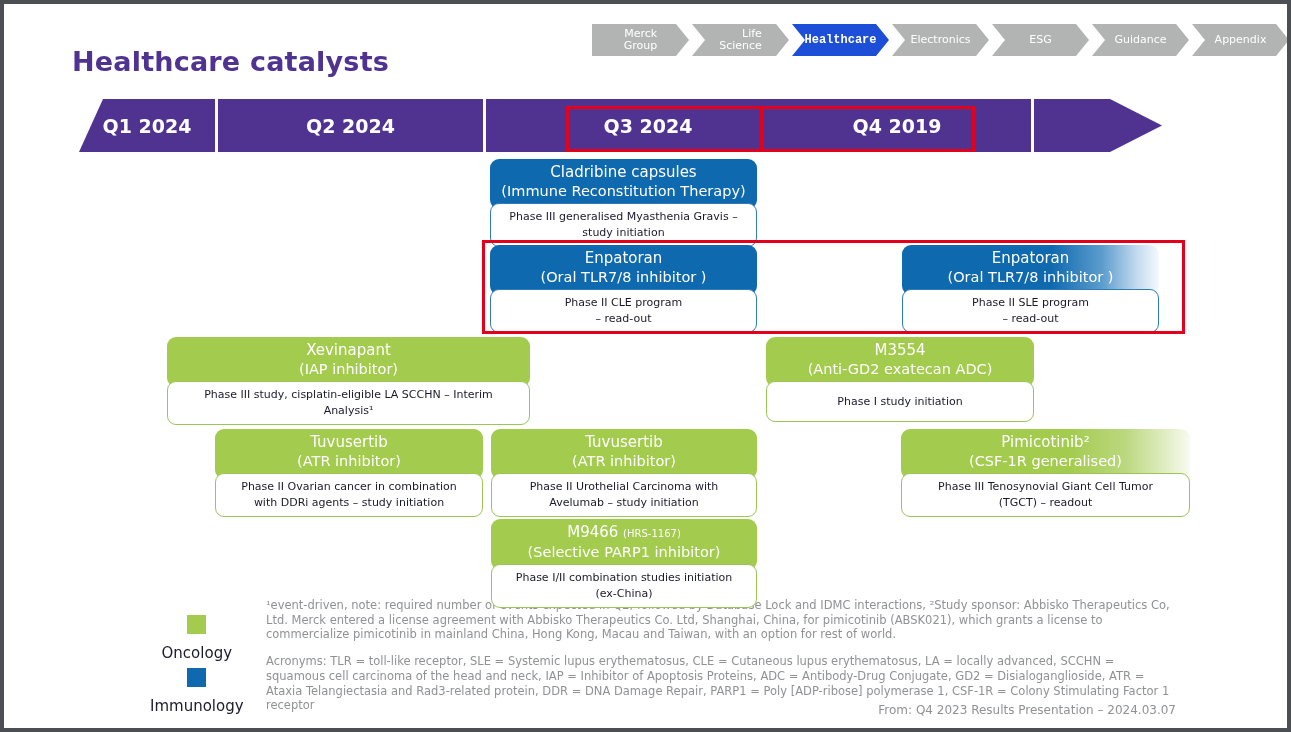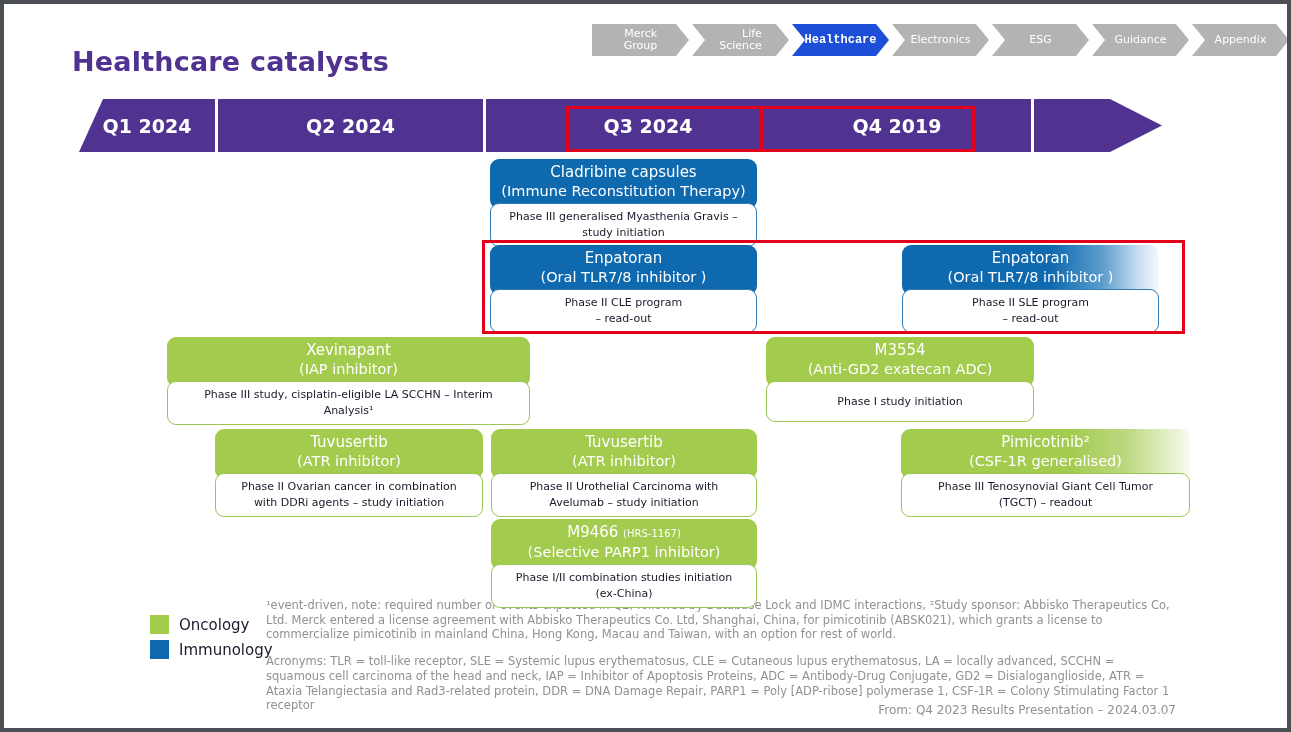--- a/index.html
+++ b/index.html
@@ -60,21 +60,21 @@
   .pos-enp4{left:898px;top:241px;width:257px;}
   .pos-xev{left:163px;top:333px;width:363px;}
   .pos-m3554{left:762px;top:333px;width:268px;}
   .pos-tuv1{left:211px;top:425px;width:268px;}
   .pos-tuv2{left:487px;top:425px;width:266px;}
   .pos-pimi{left:897px;top:425px;width:289px;}
   .pos-m9466{left:487px;top:515px;width:266px;}
 
   
   .legend{position:absolute;left:146px;top:611px;}
-  .legend-row{display:flex;align-items:center;gap:10px;margin-bottom:6px;}
+  .legend-row{display:flex;align-items:center;gap:10px;margin-bottom:6px;flex-direction:column;}
   .swatch{width:19px;height:19px;}
   .swatch-oncology{background:#a3cb4e;}
   .swatch-immunology{background:#0f69af;}
   .legend-label{font-size:15px;color:#1a1a2b;}
 
   
   .footnotes{position:absolute;left:262px;top:594px;width:908px;color:#8f9193;
              font-size:11.5px;line-height:1.28;}
   .footnotes p{margin:0 0 12px 0;}
   .slide-footer{position:absolute;right:111px;top:699px;font-size:12px;color:#8f9193;}

